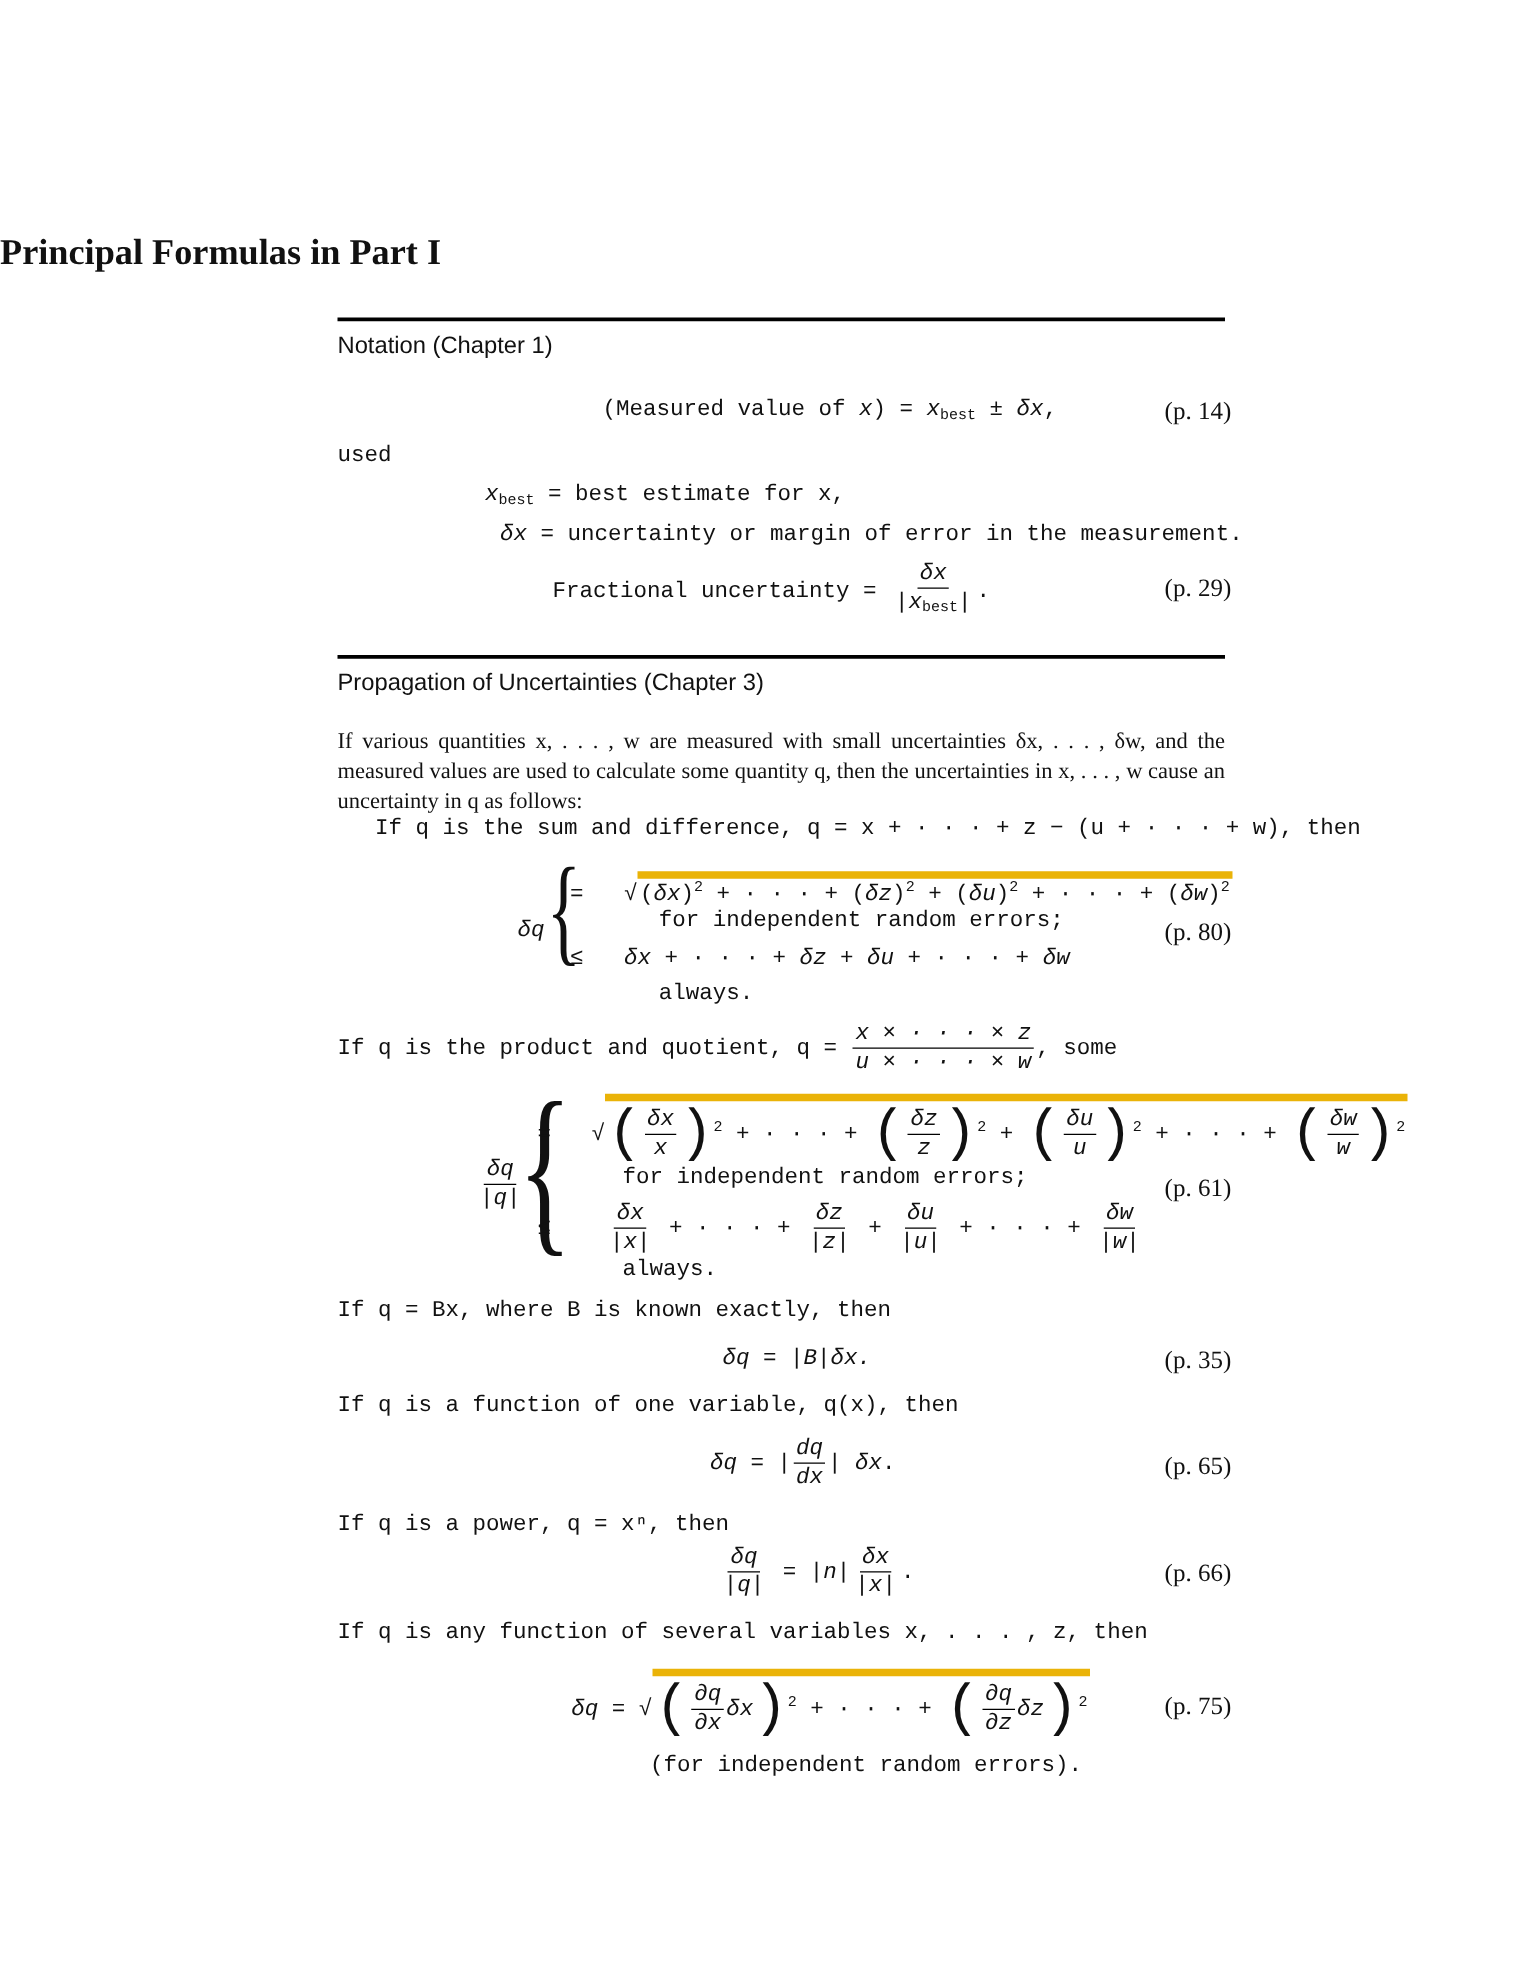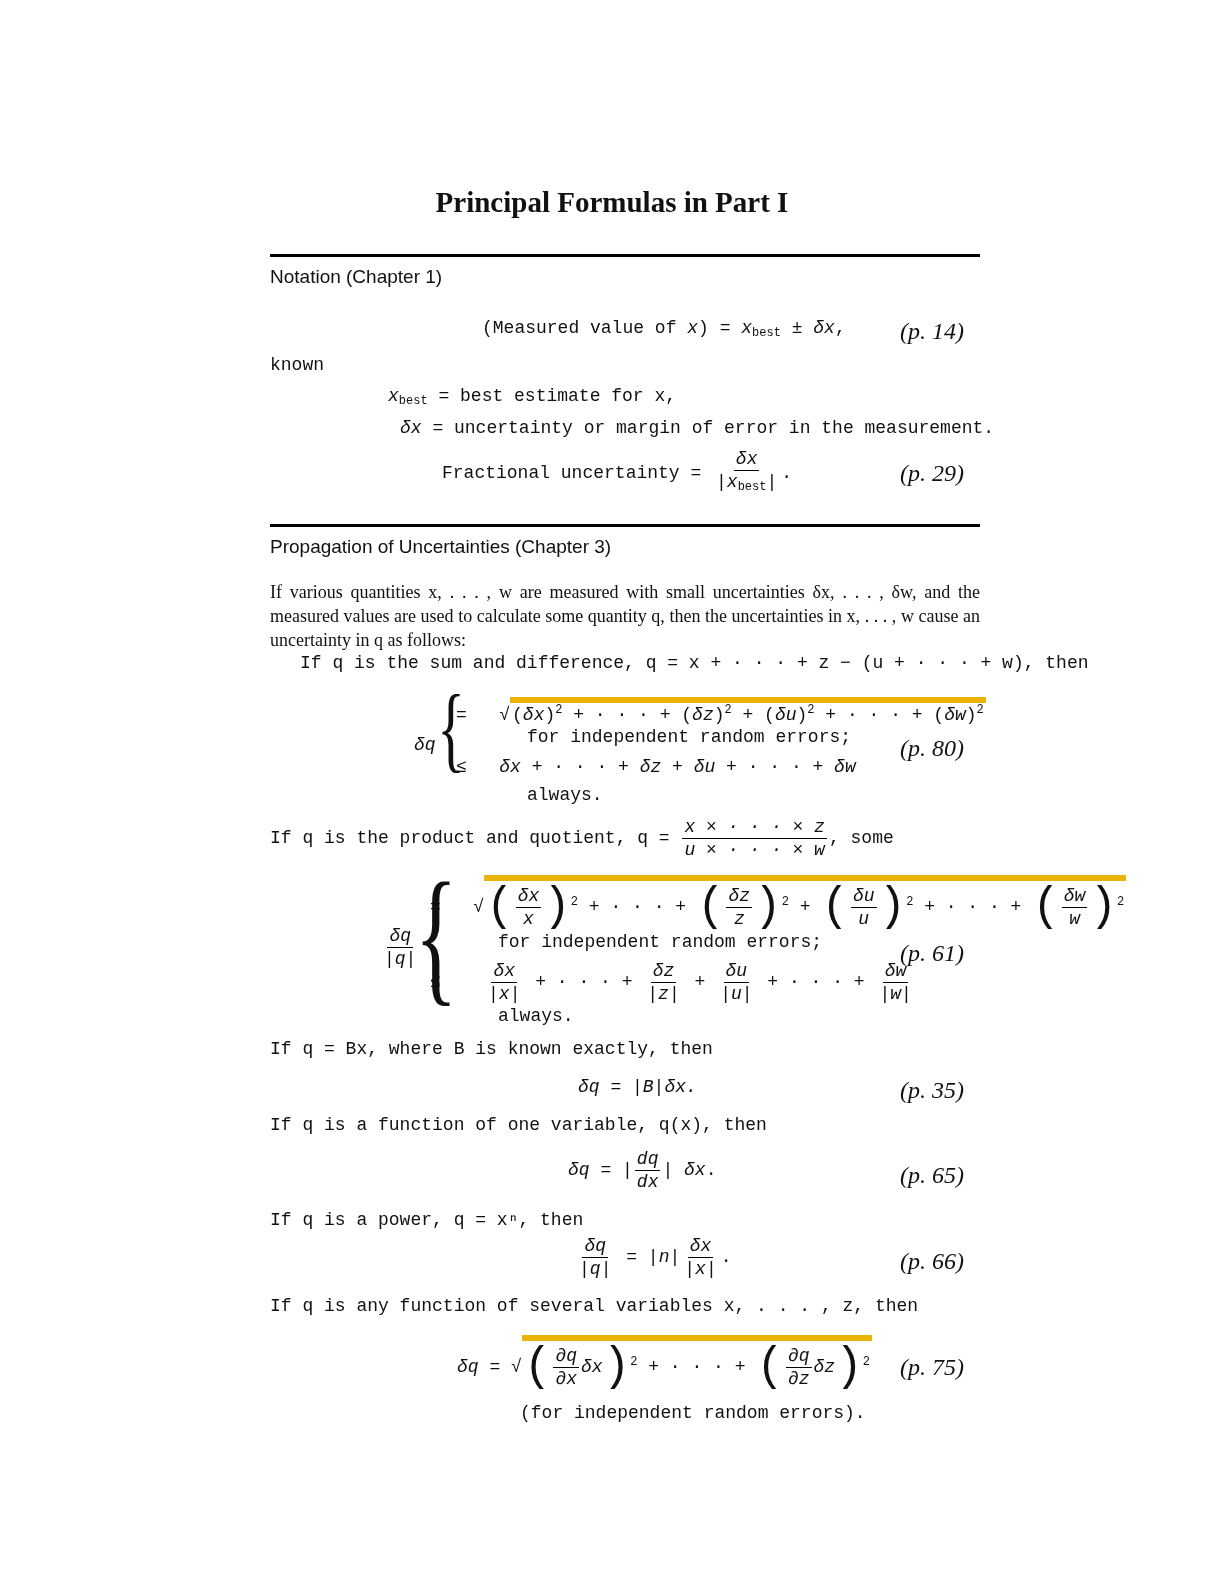--- a/index.html
+++ b/index.html
@@ -1,22 +1,22 @@
 <!DOCTYPE html>
 <html><head>
 <meta charset="utf-8">
 <style>
   html, body { margin: 0; padding: 0; background: #ffffff; }
   body { width: 1224px; height: 1584px; position: relative; overflow: hidden;
          font-family: "Liberation Serif", "DejaVu Serif", serif; color: #111; font-size: 18px; }
   .abs { position: absolute; }
-  .title { left: 0; width: 1224px; top: 186px; text-align: center; font-size: 29px; font-weight: bold; }
+  .title { left: 0; width: 1224px; top: 186px; font-size: 29px; font-weight: bold; }
   .rule { left: 270px; width: 710px; height: 3px; background: #000; }
   .section { left: 270px; font-family: "Liberation Sans", "DejaVu Sans", sans-serif; font-size: 19px; }
-  .pref { right: 260px; font-size: 24px; font-style: italic; }
+  .pref { right: 239px; font-size: 20px; }
   .txt { font-size: 18px; white-space: nowrap; font-family: Liberation Mono, monospace; }
   i, .it { font-style: italic; }
   sub { font-size: 12px; vertical-align: -3px; font-style: normal; }
   sup { font-size: 12px; }
   .frac { display: inline-flex; flex-direction: column; align-items: center; vertical-align: middle; margin: 0 2px; }
   .frac .num { border-bottom: 1px solid #000; padding: 0 2px; line-height: 22px; }
   .frac .den { padding: 0 2px; line-height: 22px; }
   .sqrt { display: inline-block; border-top: 6px solid #eab308; padding: 0 2px; }
   .brace { font-size: 96px; line-height: 1; font-weight: 100; transform: scaleX(0.6); }
   .para { left: 270px; width: 710px; line-height: 24px; text-align: justify; }
@@ -26,21 +26,21 @@
 <body>
 
 <div class="abs title">Principal Formulas in Part I</div>
 
 <div class="abs rule" style="top:254px"></div>
 <div class="abs section" style="top:266px">Notation (Chapter 1)</div>
 
 <div class="abs txt" style="left:482px; top:318px">(Measured value of <i>x</i>) = <i>x</i><sub>best</sub> ± <i>δx</i>,</div>
 <div class="abs pref" style="top:318px">(p. 14)</div>
 
-<div class="abs txt" style="left:270px; top:355px">known</div>
+<div class="abs txt" style="left:270px; top:355px">used</div>
 <div class="abs txt" style="left:388px; top:386px"><i>x</i><sub>best</sub> = <span>best estimate for x,</span></div>
 <div class="abs txt" style="left:400px; top:418px"><i>δx</i> = <span>uncertainty or margin of error in the measurement.</span></div>
 
 <div class="abs txt" style="left:442px; top:448px">
   <span>Fractional uncertainty</span> =
   <span class="frac">
       <span class="num it">δx</span>
       <span class="den">|<i>x</i><sub>best</sub>|</span>
     </span>.
 </div>

